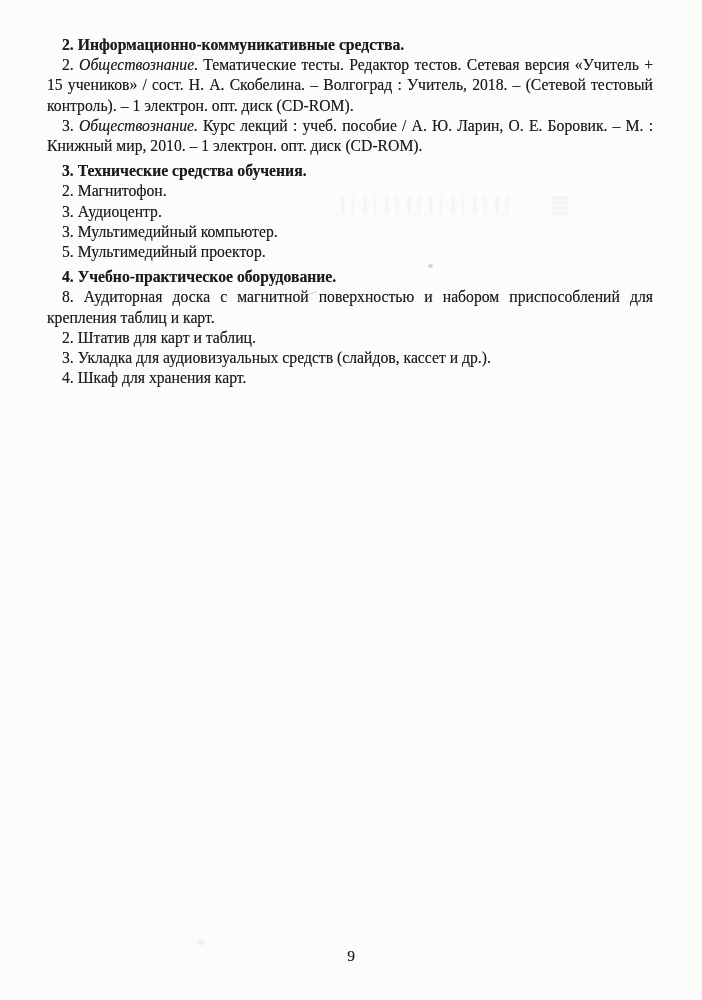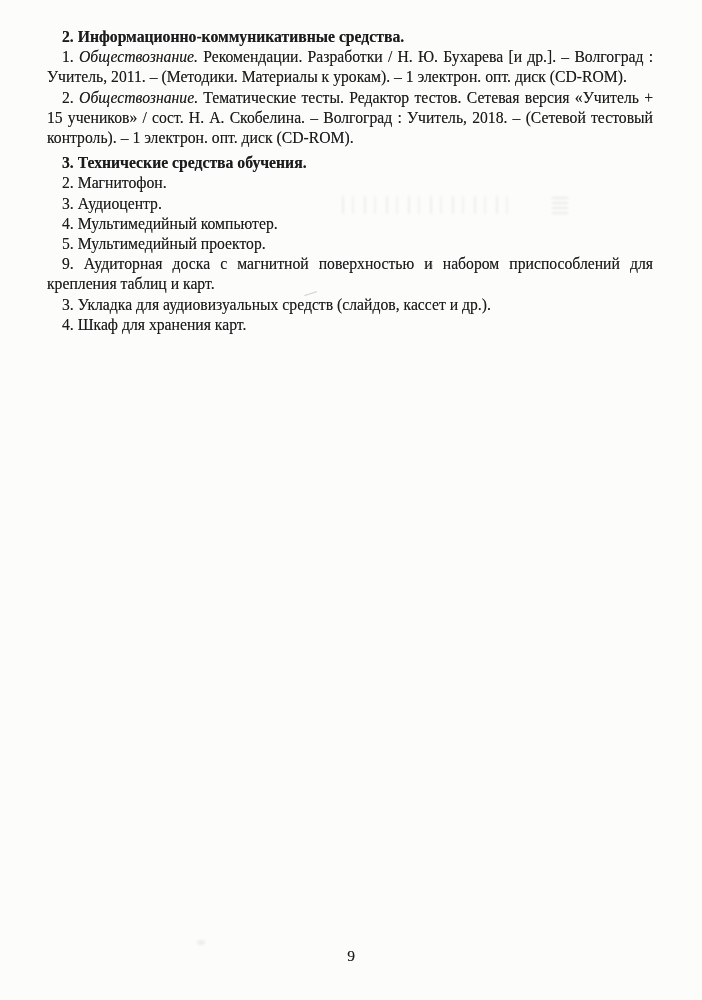--- a/index.html
+++ b/index.html
@@ -34,21 +34,21 @@
 
   .heading {
     margin: 5px 0 0 0;
     font-weight: 700;
     font-size: 15.7px;
     line-height: 20.2px;
     text-indent: 15px;
     text-align: left;
     text-shadow: 0 0 0.5px rgba(25,25,25,0.6);
   }
-  .content section:first-child .heading { margin-top: 0; }
+  .content section:first-child .heading { margin-top: 8px; }
 
   .page-number {
     position: absolute;
     bottom: 36px;
     left: 0;
     width: 100%;
     text-align: center;
     font-size: 15.5px;
     line-height: 16px;
     text-shadow: 0 0 0.5px rgba(25,25,25,0.6);
@@ -86,32 +86,34 @@
     filter: blur(1px);
   }
 </style>
 </head>
 <body>
 
 <div class="page">
   <div class="content">
       <section>
         <p class="heading">2. Информационно-коммуникативные средства.</p>
-        <p class="para"><span>1. </span><em>Обществознание.</em><span> Рекомендации. Разработки / Н. Ю. Бухарева [и др.]. – Волгоград : Учи­тель, 2011. – (Методики. Материалы к урокам). – 1 электрон. опт. диск (CD-ROM).</span></p>
         <p class="para"><span>2. </span><em>Обществознание.</em><span> Тематические тесты. Редактор тестов. Сетевая версия «Учитель + 15 учени­ков» / сост. Н. А. Скобелина. – Волгоград : Учитель, 2018. – (Сетевой тестовый контроль). – 1 электрон. опт. диск (CD-ROM).</span></p>
+        <p class="para"><span>3. </span><em>Обществознание.</em><span> Курс лекций : учеб. пособие / А. Ю. Ларин, О. Е. Боровик. – М. : Книжный мир, 2010. – 1 электрон. опт. диск (CD-ROM).</span></p>
       </section>
       <section>
         <p class="heading">3. Технические средства обучения.</p>
         <p class="para"><span>2. Магнитофон.</span></p>
         <p class="para"><span>3. Аудиоцентр.</span></p>
-        <p class="para"><span>4. Мультимедийный компьютер.</span></p>
+        <p class="para"><span>3. Мультимедийный компьютер.</span></p>
         <p class="para"><span>5. Мультимедийный проектор.</span></p>
       </section>
       <section>
-        <p class="para"><span>9. Аудиторная доска с магнитной поверхностью и набором приспособлений для крепления таблиц и карт.</span></p>
+        <p class="heading">4. Учебно-практическое оборудование.</p>
+        <p class="para"><span>8. Аудиторная доска с магнитной поверхностью и набором приспособлений для крепления таблиц и карт.</span></p>
+        <p class="para"><span>2. Штатив для карт и таблиц.</span></p>
         <p class="para"><span>3. Укладка для аудиовизуальных средств (слайдов, кассет и др.).</span></p>
         <p class="para"><span>4. Шкаф для хранения карт.</span></p>
       </section>
     </div>
 
   <div class="artifact a1"></div>
   <div class="artifact a2"></div>
   <div class="artifact a3"></div>
   <div class="artifact a4"></div>
   <div class="artifact a5"></div>

